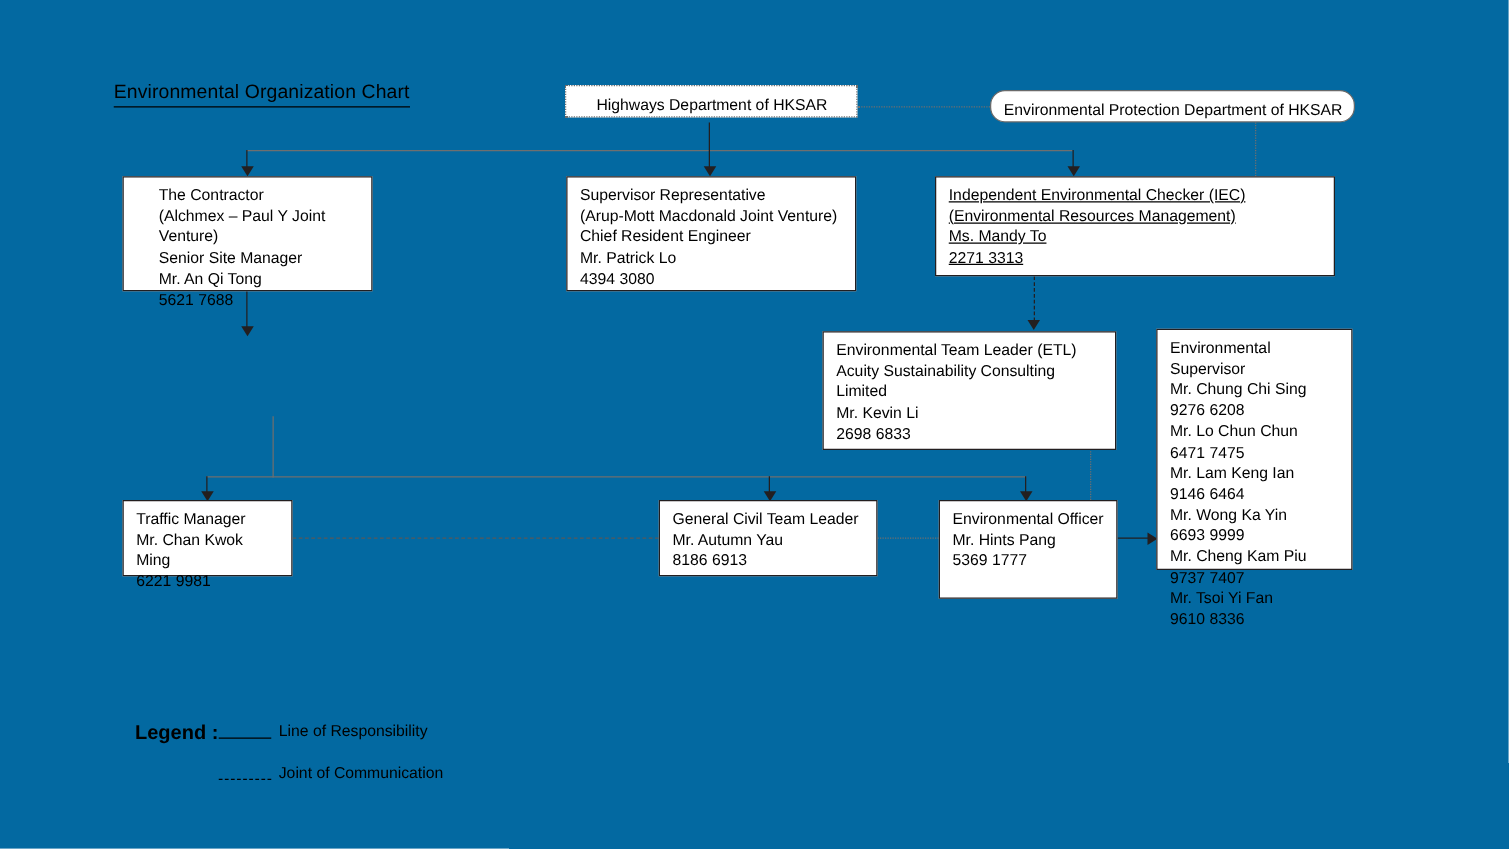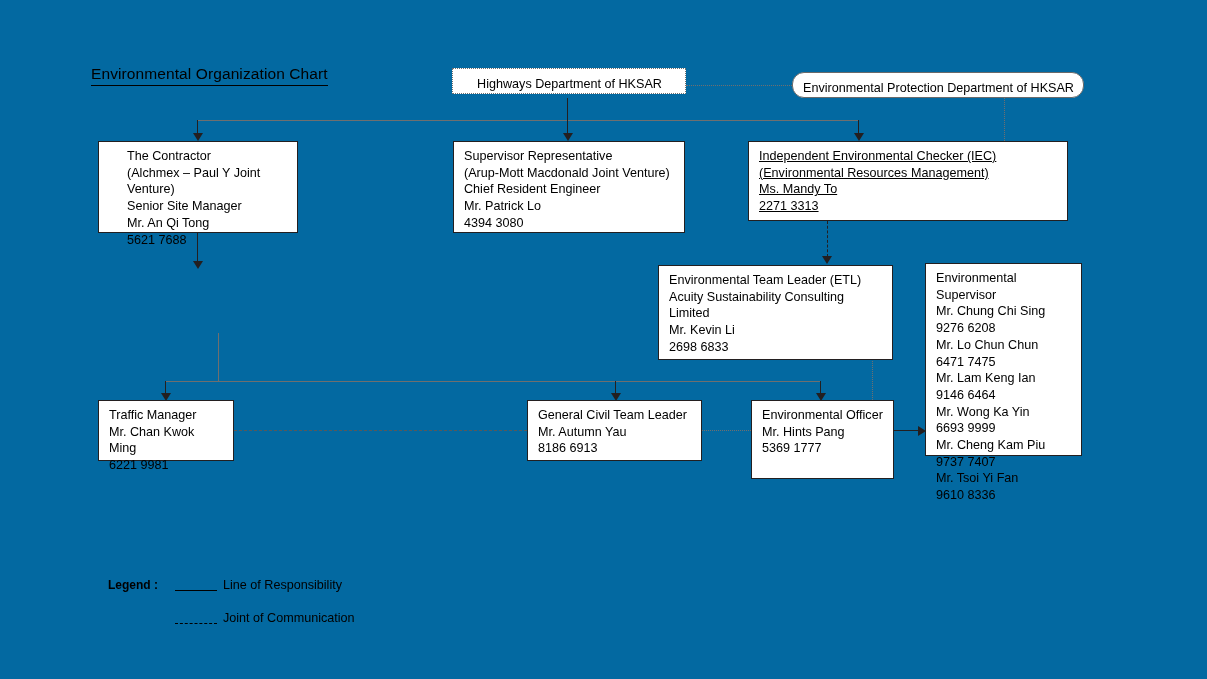--- a/index.html
+++ b/index.html
@@ -98,21 +98,21 @@
     width: 0; height: 0;
     border-top: 5.2px solid transparent;
     border-bottom: 5.2px solid transparent;
     border-left: 8px solid #231f20;
   }
   
   .legend-label {
     position: absolute;
     left: 108px;
     top: 578px;
-    font-size: 12px;
+    font-size: 16px;
     font-weight: bold;
     color: #000;
   }
   .legend-row-text {
     position: absolute;
     font-size: 12.6px;
     color: #000;
     white-space: nowrap;
   }
   .legend-solid {

